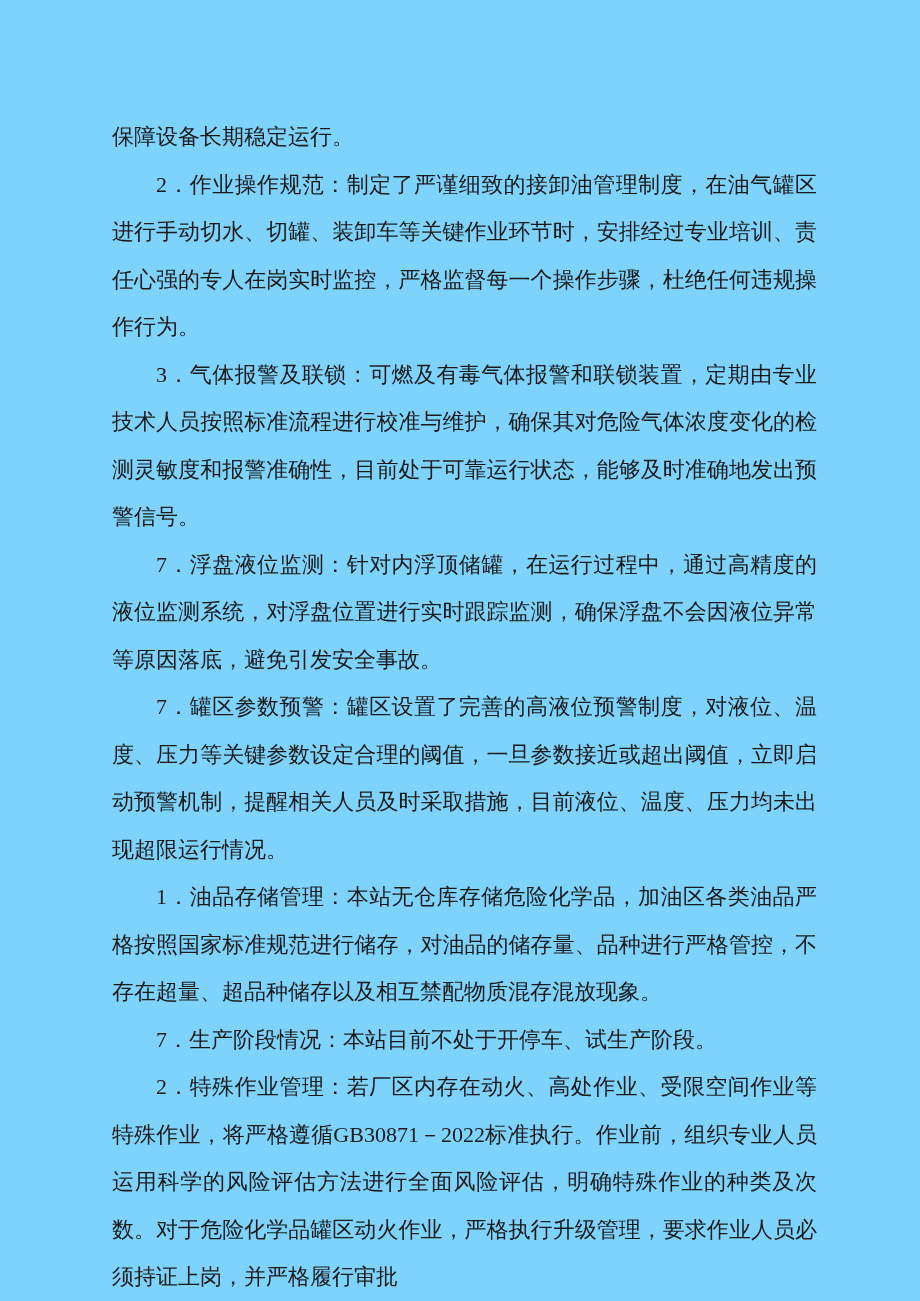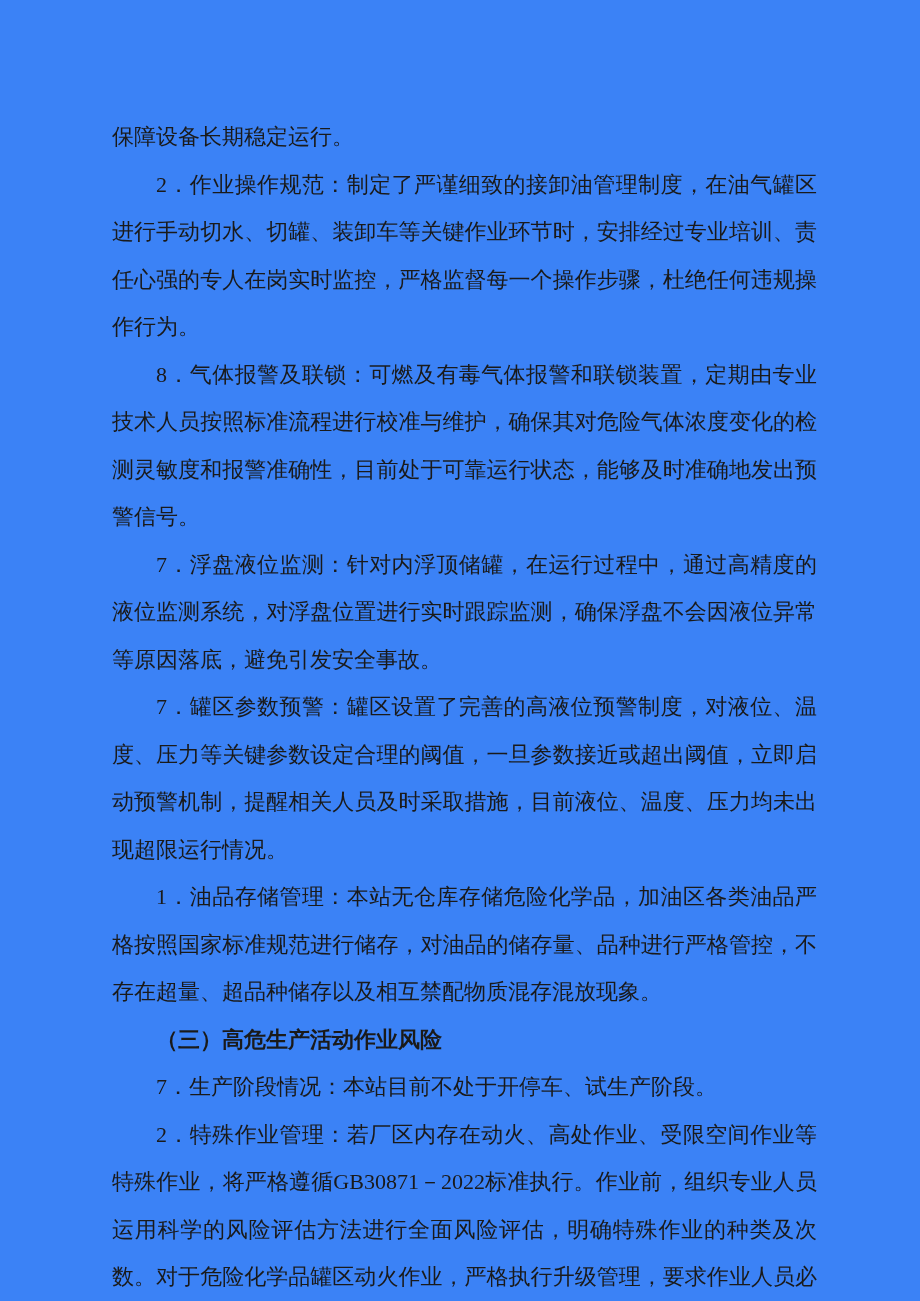--- a/index.html
+++ b/index.html
@@ -4,21 +4,21 @@
 <style>
   html, body {
     margin: 0;
     padding: 0;
     background: #ffffff;
   }
   .page {
     position: relative;
     width: 920px;
     height: 1301px;
-    background: #3b82f6;
+    background: #7dd3fc;
     overflow: hidden;
   }
   .doc-body {
     box-sizing: border-box;
     padding: 113px 103px 0 112px;
     font-family: "Liberation Serif", "DejaVu Serif", serif;
     font-size: 22px;
     line-height: 47.5px;
     color: #1a1a1a;
     text-align: justify;
@@ -36,21 +36,20 @@
     font-weight: bold;
   }
 </style>
 </head>
 <body>
 
 <div class="page">
   <div class="doc-body">
     <p class="para no-indent">保障设备长期稳定运行。</p>
     <p class="para">2．作业操作规范：制定了严谨细致的接卸油管理制度，在油气罐区进行手动切水、切罐、装卸车等关键作业环节时，安排经过专业培训、责任心强的专人在岗实时监控，严格监督每一个操作步骤，杜绝任何违规操作行为。</p>
-    <p class="para">8．气体报警及联锁：可燃及有毒气体报警和联锁装置，定期由专业技术人员按照标准流程进行校准与维护，确保其对危险气体浓度变化的检测灵敏度和报警准确性，目前处于可靠运行状态，能够及时准确地发出预警信号。</p>
+    <p class="para">3．气体报警及联锁：可燃及有毒气体报警和联锁装置，定期由专业技术人员按照标准流程进行校准与维护，确保其对危险气体浓度变化的检测灵敏度和报警准确性，目前处于可靠运行状态，能够及时准确地发出预警信号。</p>
     <p class="para">7．浮盘液位监测：针对内浮顶储罐，在运行过程中，通过高精度的液位监测系统，对浮盘位置进行实时跟踪监测，确保浮盘不会因液位异常等原因落底，避免引发安全事故。</p>
     <p class="para">7．罐区参数预警：罐区设置了完善的高液位预警制度，对液位、温度、压力等关键参数设定合理的阈值，一旦参数接近或超出阈值，立即启动预警机制，提醒相关人员及时采取措施，目前液位、温度、压力均未出现超限运行情况。</p>
     <p class="para">1．油品存储管理：本站无仓库存储危险化学品，加油区各类油品严格按照国家标准规范进行储存，对油品的储存量、品种进行严格管控，不存在超量、超品种储存以及相互禁配物质混存混放现象。</p>
-    <p class="para heading">（三）高危生产活动作业风险</p>
     <p class="para">7．生产阶段情况：本站目前不处于开停车、试生产阶段。</p>
     <p class="para">2．特殊作业管理：若厂区内存在动火、高处作业、受限空间作业等特殊作业，将严格遵循GB30871－2022标准执行。作业前，组织专业人员运用科学的风险评估方法进行全面风险评估，明确特殊作业的种类及次数。对于危险化学品罐区动火作业，严格执行升级管理，要求作业人员必须持证上岗，并严格履行审批</p>
   </div>
 </div>
 
 </body></html>

